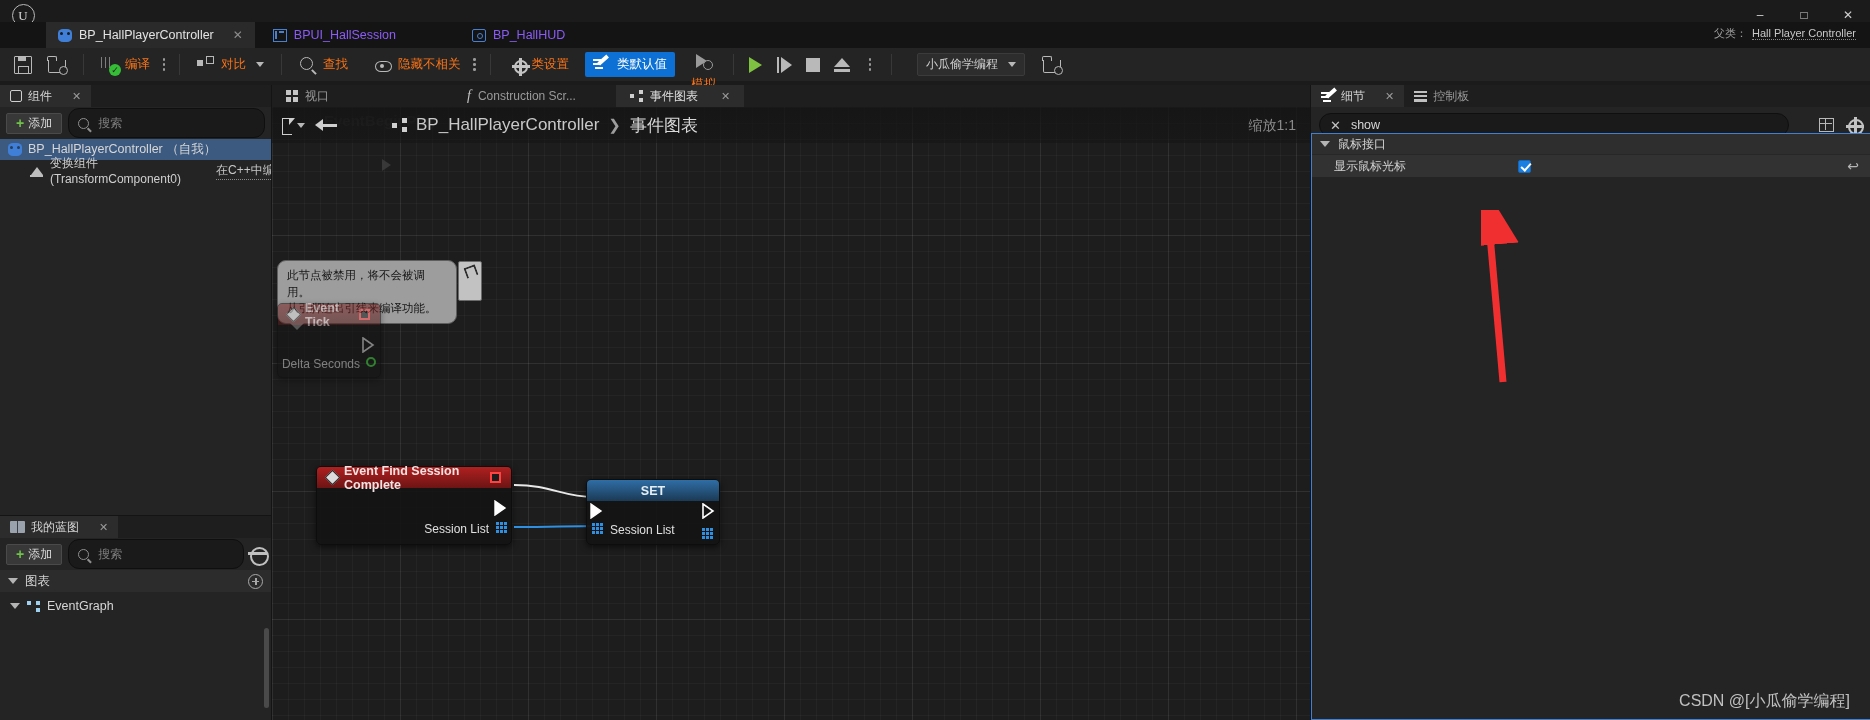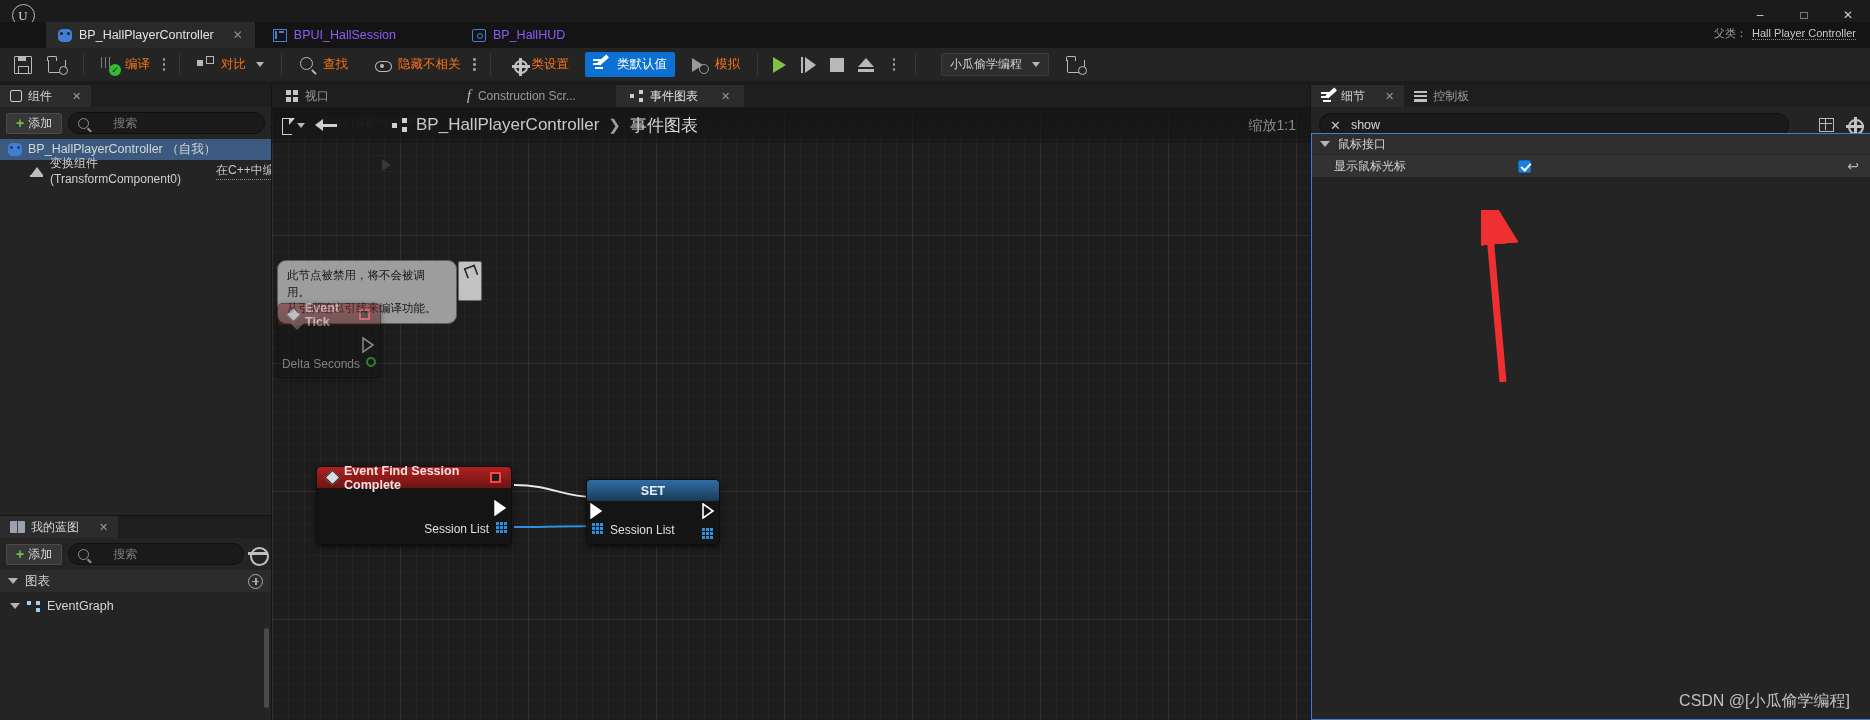--- a/index.html
+++ b/index.html
@@ -133,21 +133,21 @@
   .ptab .x { margin-left:14px; font-size:11px; color:#9b9b9b; }
   .ptab.inactive { background:transparent; color:#9a9a9a; }
 
   .left-comp { position:absolute; left:0; top:85px; width:272px; height:430px; background:#242424;
                border-right:1px solid #141414; }
   .comp-toolrow { display:flex; align-items:center; gap:6px; padding:5px 6px; height:32px; }
   .addbtn { display:flex; align-items:center; gap:4px; height:21px; padding:0 9px;
             background:#383838; border:1px solid #4a4a4a; border-radius:2px;
             font-size:12px; color:#dcdcdc; }
   .plus { color:#6fc14a; font-size:14px; line-height:1; font-weight:bold; }
-  .searchbox { flex:1; display:flex; align-items:center; gap:24px; height:22px; padding:0 9px;
+  .searchbox { flex:1; display:flex; align-items:center; gap:9px; height:30px; padding:0 9px;
                background:#1a1a1a; border:1px solid #0f0f0f; border-radius:11px;
                font-size:12px; color:#7d7d7d; }
   .mag { width:11px; height:11px; border:1.6px solid #8f8f8f; border-radius:50%; position:relative; flex:none;}
   .mag:after { content:""; position:absolute; right:-4px; bottom:-3px; width:5px; height:1.6px;
                background:#8f8f8f; transform:rotate(45deg);}
   .tree-row { display:flex; align-items:center; gap:6px; height:21px; padding-left:8px;
               font-size:12.5px; color:#d6d6d6; }
   .tree-row.selected { background:#3c5a80; }
   .tree-row.child { padding-left:30px; font-size:12px; color:#cfcfcf;}
   .cmpicon { width:14px; height:13px; position:relative; flex:none; }
@@ -375,21 +375,21 @@
     <div class="tb-sep"></div>
     <div class="tb-group" style="margin-left:4px;">
       <div class="tb-btn">
         <span class="ti ti-gear"></span>
         <span>类设置</span>
       </div>
       <div class="tb-btn accent" style="margin-left:8px;">
         <span class="ti ti-pencil"></span>
         <span>类默认值</span>
       </div>
-      <div class="tb-btn" style="margin-left:8px;">
+      <div class="tb-btn" style="margin-left:8px;flex-direction:column;">
         <span class="ti ti-sim"></span>
         <span>模拟</span>
       </div>
     </div>
     <div class="tb-sep"></div>
     <div class="tb-group" style="gap:14px; padding:0 12px;">
       <div class="pl-play"></div>
       <div class="pl-step"></div>
       <div class="pl-stop"></div>
       <div class="pl-eject"></div>

